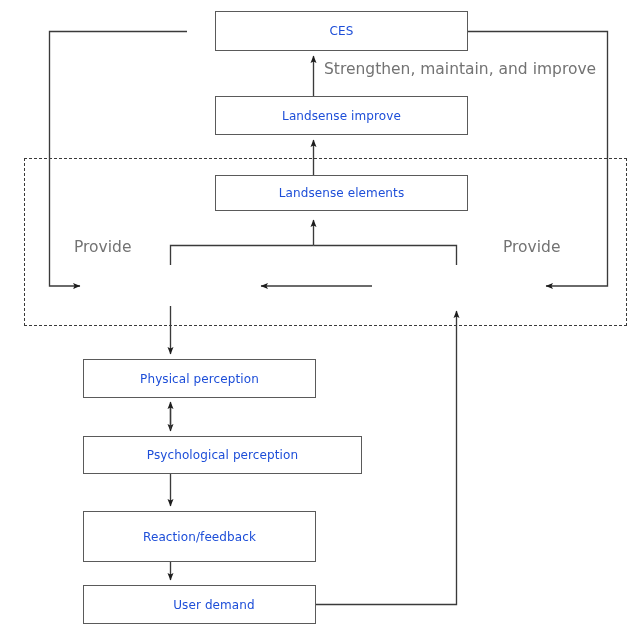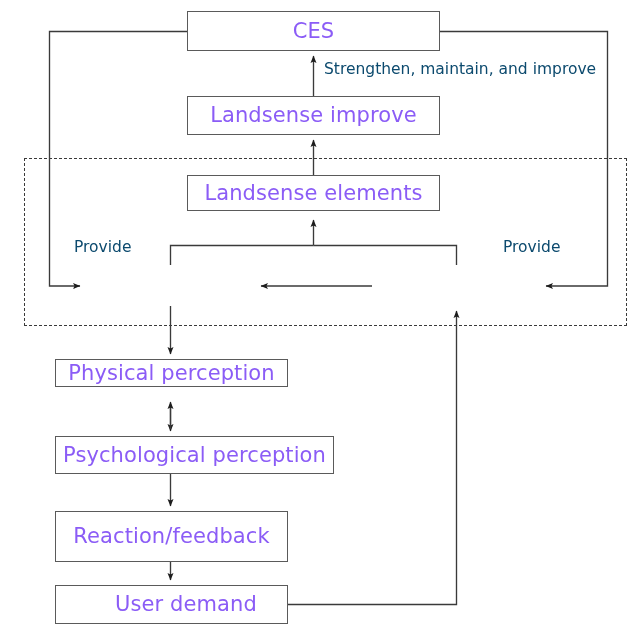--- a/index.html
+++ b/index.html
@@ -26,29 +26,30 @@
     height: 636px;
   }
   .node-box {
     position: absolute;
     box-sizing: border-box;
     border: 1.4px solid #5a5a5a;
     background: #ffffff;
     display: flex;
     align-items: center;
     justify-content: center;
-    color: #8b5cf6;
-    font-size: 21px;
+    color: #1d4ed8;
+    font-size: 12px;
     letter-spacing: 0.1px;
     line-height: 1;
     white-space: nowrap;
+    margin-left: 28px;
   }
   .edge-label {
     position: absolute;
-    color: #0c4a6e;
+    color: #737373;
     font-size: 15.5px;
     line-height: 1;
     white-space: nowrap;
     background: #ffffff;
     padding: 0 2px;
   }
   .dashed-region {
     position: absolute;
     box-sizing: border-box;
     border: 1.6px dashed #3a3a3a;
@@ -101,21 +102,21 @@
   <div class="dashed-region" id="dashed-region" style="left: 24px; top: 158px; width: 603px; height: 168px;"></div>
 
   <div class="node-box" id="node-ces" style="left: 187px; top: 11px; width: 253px; height: 40px;">CES</div>
 
   <div class="node-box" id="node-landsense-creation" style="left: 187px; top: 96px; width: 253px; height: 39px;">Landsense improve</div>
 
   <div class="node-box" id="node-landsense-elements" style="left: 187px; top: 175px; width: 253px; height: 36px;">Landsense elements</div>
 
 
 
-  <div class="node-box" id="node-physical-perception" style="left: 55px; top: 359px; width: 233px; height: 28px;">Physical perception</div>
+  <div class="node-box" id="node-physical-perception" style="left: 55px; top: 359px; width: 233px; height: 39px;">Physical perception</div>
 
   <div class="node-box" id="node-psychological-perception" style="left: 55px; top: 436px; width: 279px; height: 38px;">Psychological perception</div>
 
   <div class="node-box" id="node-reaction-feedback" style="left: 55px; top: 511px; width: 233px; height: 51px;">Reaction/feedback</div>
 
   <div class="node-box" id="node-user-demand" style="left: 55px; top: 585px; width: 233px; height: 39px; padding-left: 29px;">User demand</div>
 
   <div class="edge-label" id="label-strengthen" style="left: 322px; top: 62px;">Strengthen, maintain, and improve</div>
 
   <div class="edge-label" id="label-provide-left" style="left: 72px; top: 240px;">Provide</div>

